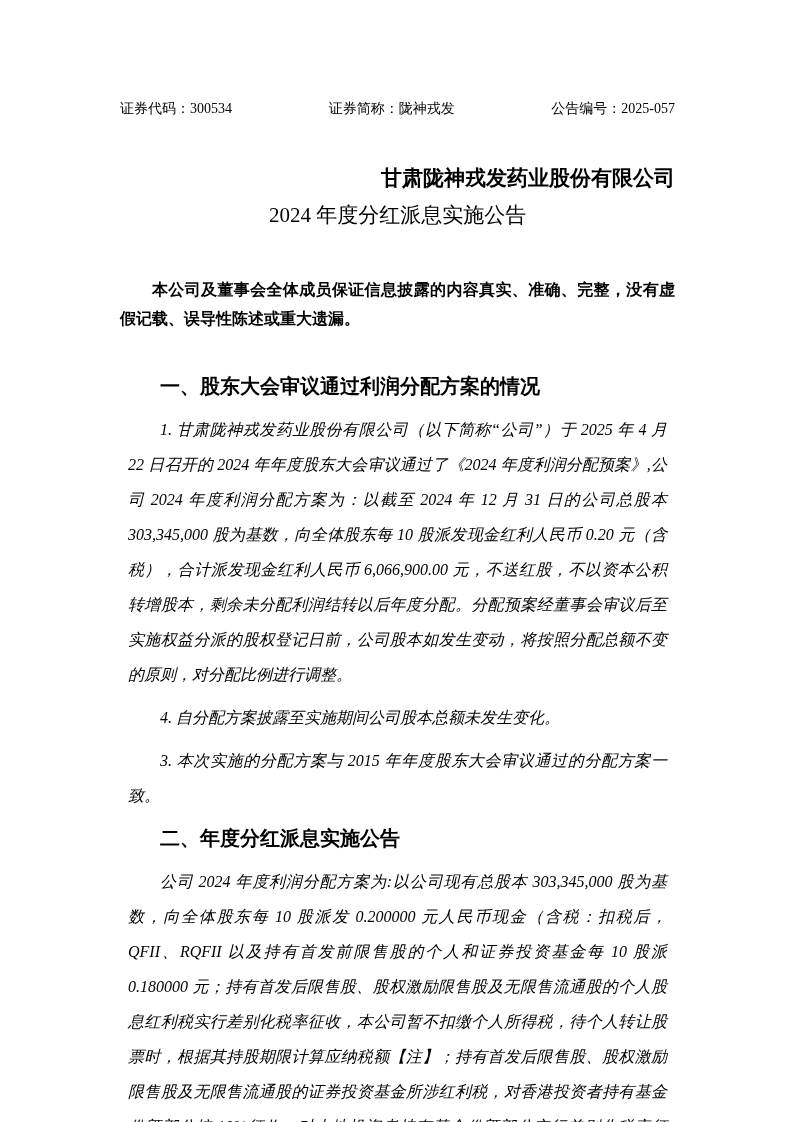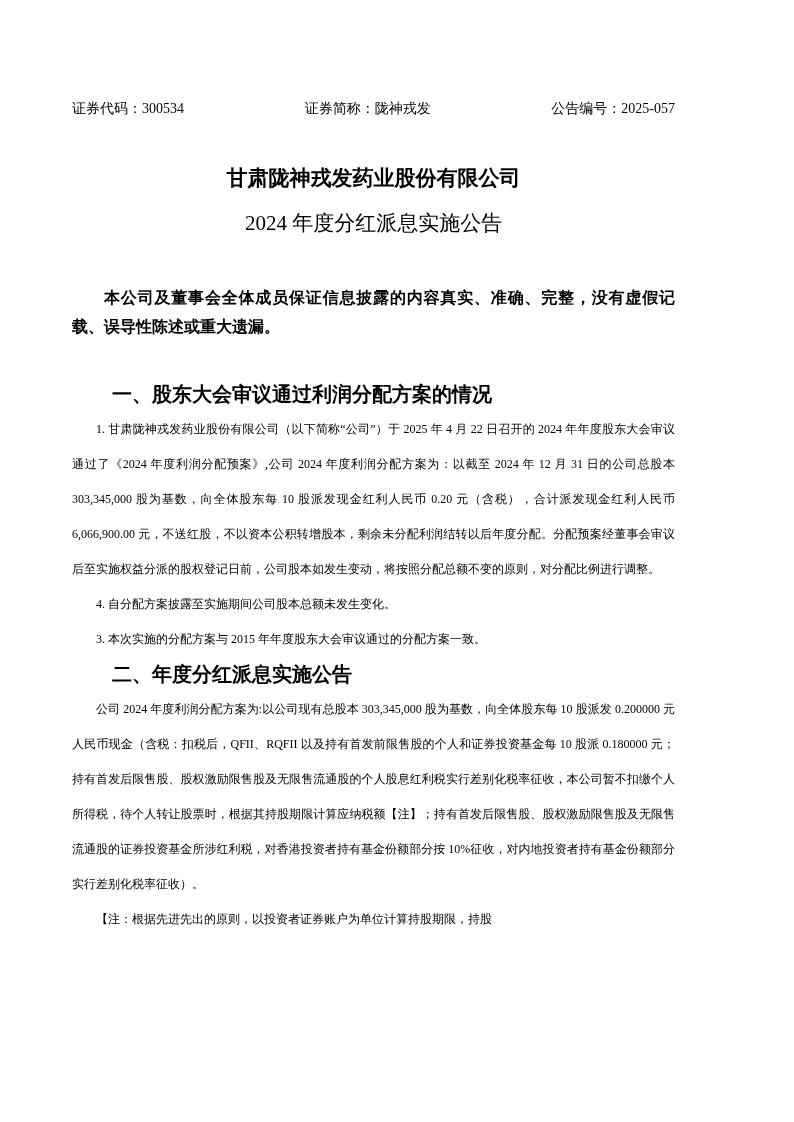--- a/index.html
+++ b/index.html
@@ -7,38 +7,38 @@
     padding: 0;
     background: #ffffff;
   }
   .page {
     position: relative;
     width: 794px;
     height: 1122px;
     margin: 0 auto;
     background: #ffffff;
     box-sizing: border-box;
-    padding: 100px 119px 0 72px;
+    padding: 100px 119px 0 120px;
     font-family: "Liberation Serif", "DejaVu Serif", serif;
     color: #000000;
     overflow: hidden;
   }
   .header-row {
     display: flex;
     justify-content: space-between;
     align-items: baseline;
     font-size: 14px;
     line-height: 18px;
     white-space: nowrap;
   }
   .doc-title {
-    margin: 46px 0 16px 0;
+    margin: 46px 0 8px 0;
     font-size: 21px;
     font-weight: bold;
-    text-align: center;
+    text-align: right;
     line-height: 1.4;
   }
   .doc-subtitle {
     margin: 5px 0 0 0;
     font-size: 21px;
     font-weight: normal;
     text-align: center;
     line-height: 1.4;
   }
   .statement {
@@ -54,25 +54,26 @@
   }
   .heading {
     margin: 0;
     font-size: 20px;
     font-weight: bold;
     line-height: 35px;
     text-indent: 2em;
     text-align: left;
   }
   .para {
-    margin: 0;
-    font-size: 12px;
+    margin: 8px;
+    font-size: 16px;
     line-height: 35px;
     text-indent: 2em;
     text-align: justify;
+    font-style: italic;
   }
 </style>
 </head>
 <body>
 
 <div class="page">
 
   <div class="header-row">
     <span>证券代码：300534</span>
     <span>证券简称：陇神戎发</span>

